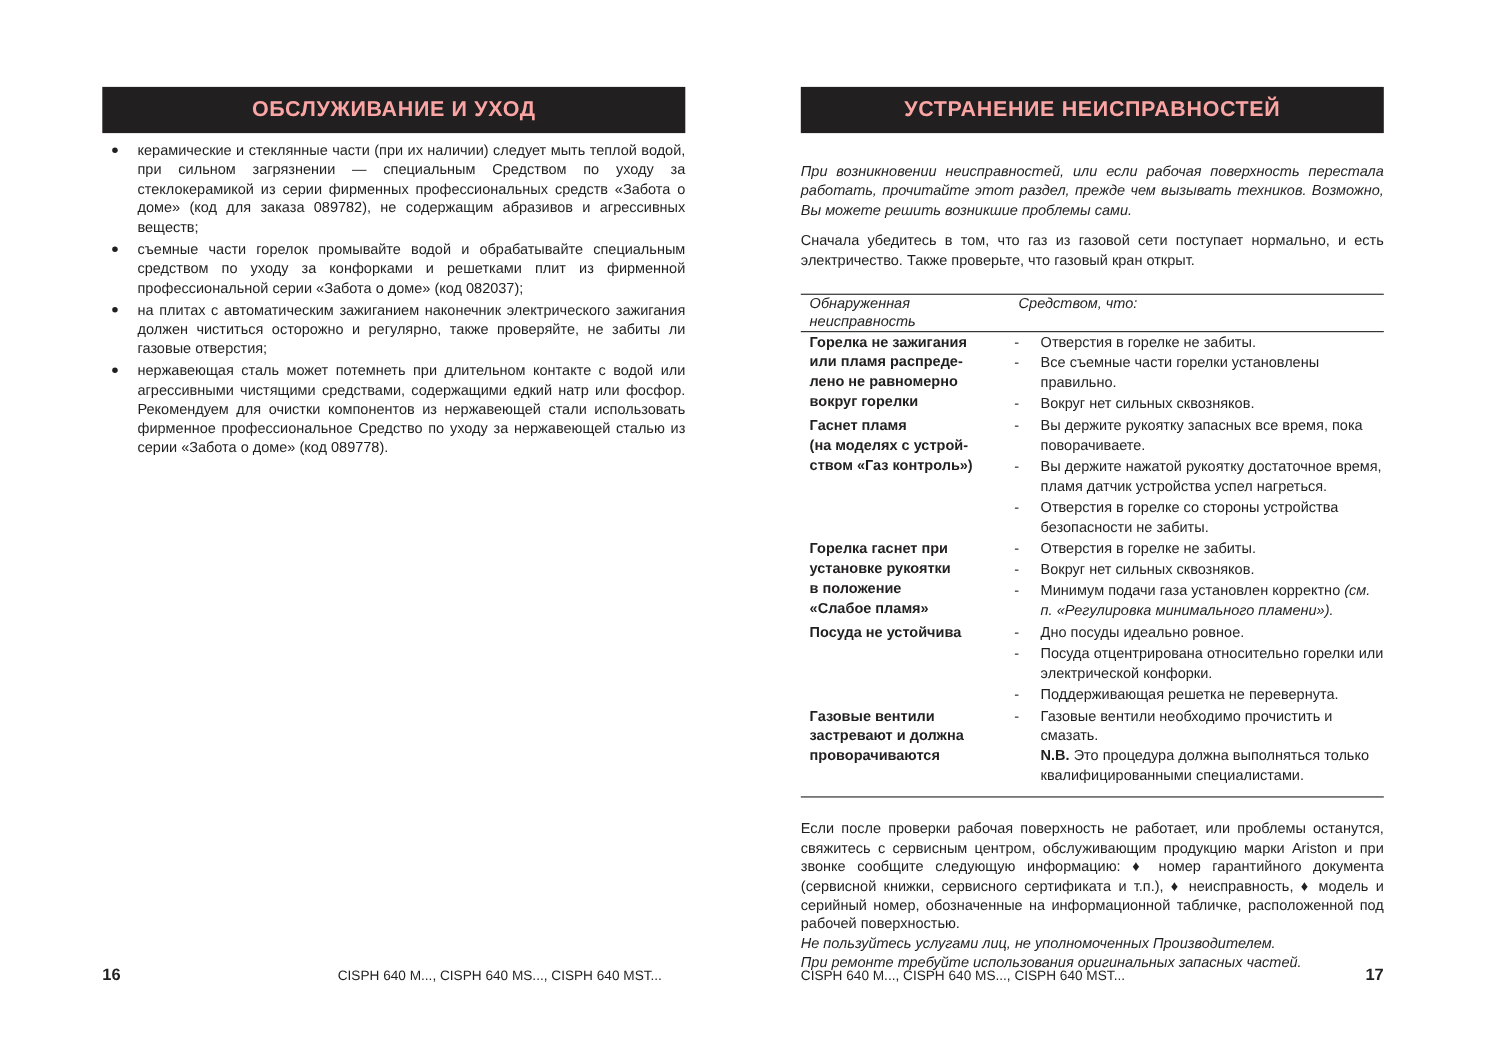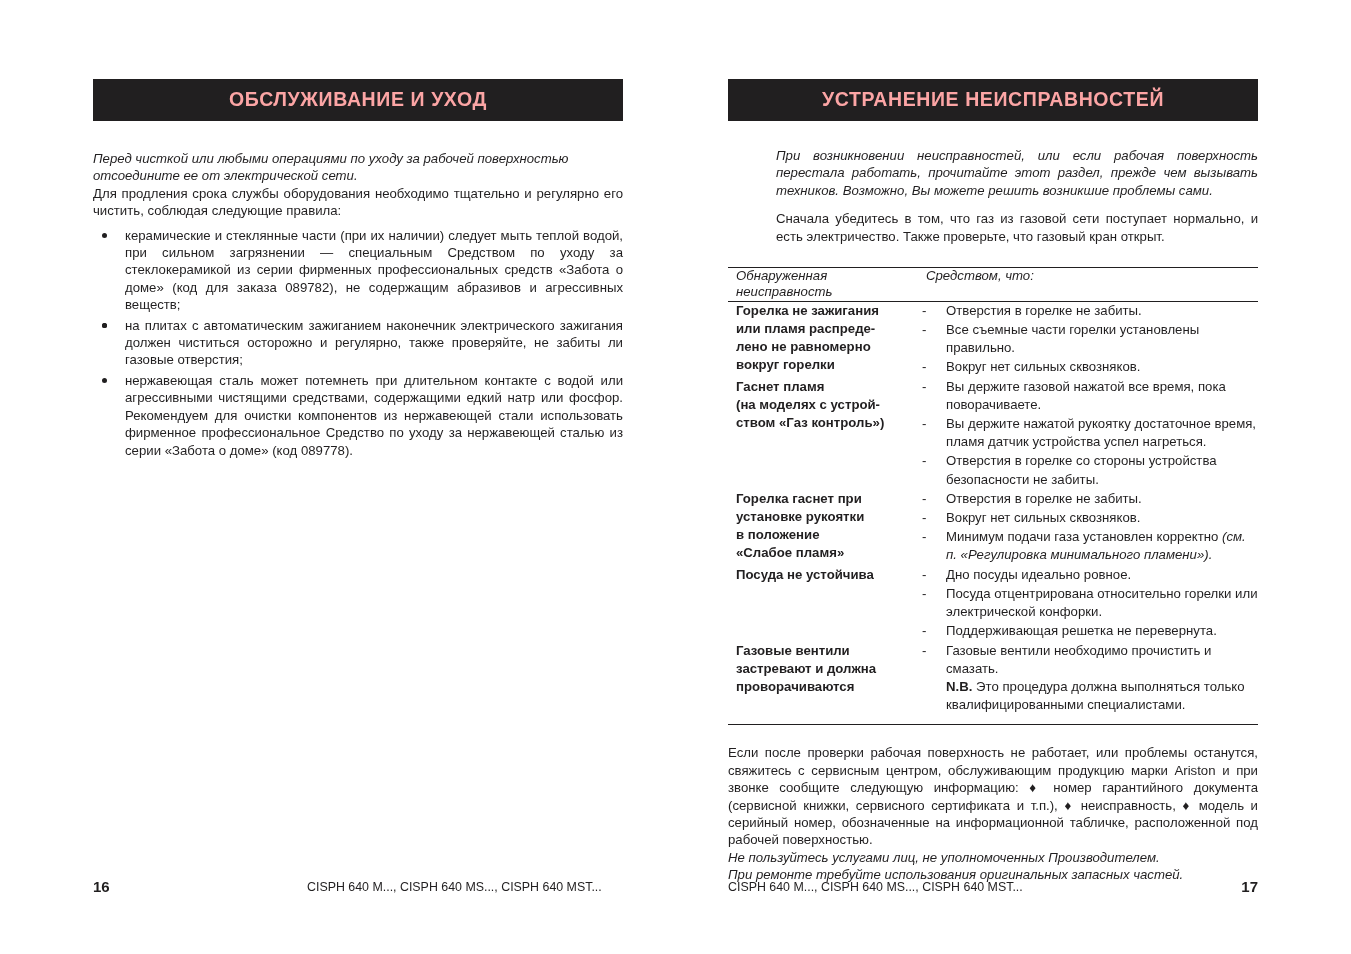--- a/index.html
+++ b/index.html
@@ -64,21 +64,21 @@
     position: absolute;
     left: 9px;
     top: 6px;
     width: 5px;
     height: 5px;
     background: #211f20;
     border-radius: 50%;
   }
 
   
-  .right-intro { margin-top: 26px; margin-left: 48px; }
+  .right-intro { margin-top: 26px; }
   .right-intro2 { margin-top: 11px; }
 
   table.trouble {
     width: 100%;
     border-collapse: collapse;
     margin-top: 22px;
     table-layout: fixed;
   }
   table.trouble td, table.trouble th {
     vertical-align: top;
@@ -161,33 +161,29 @@
 </style>
 </head>
 <body>
 
 <div class="page page-left">
 
   <div class="section-banner">
     <span class="banner-text">ОБСЛУЖИВАНИЕ  И  УХОД</span>
   </div>
 
-  <div class="left-intro">
-    <p class="body-text italic p-block">Перед чисткой или любыми операциями по уходу за рабочей поверхностью</p>
-    <p class="body-text italic p-block">отсоедините ее от электрической сети.</p>
-    <p class="body-text p-block">Для продления срока службы оборудования необходимо тщательно и регулярно его чистить, соблюдая следующие правила:</p>
-  </div>
 
   <ul class="bullets">
     <li>
       <span class="bullet-dot"></span>
       <span>керамические и стеклянные части (при их наличии) следует мыть теплой водой, при сильном загрязнении — специальным Средством по уходу за стеклокерамикой из серии фирменных профессиональных средств «Забота о доме» (код для заказа 089782), не содержащим абразивов и агрессивных веществ;</span>
     </li>
     <li>
       <span class="bullet-dot"></span>
+      <span>съемные части горелок промывайте водой и обрабатывайте специальным средством по уходу за конфорками и решетками плит из фирменной профессиональной серии «Забота о доме» (код 082037);</span>
     </li>
     <li>
       <span class="bullet-dot"></span>
       <span>на плитах с автоматическим зажиганием наконечник электрического зажигания должен чиститься осторожно и регулярно, также проверяйте, не забиты ли газовые отверстия;</span>
     </li>
     <li>
       <span class="bullet-dot"></span>
       <span>нержавеющая сталь может потемнеть при длительном контакте с водой или агрессивными чистящими средствами, содержащими едкий натр или фосфор. Рекомендуем для очистки компонентов из нержавеющей стали использовать фирменное профессиональное Средство по уходу за нержавеющей сталью из серии «Забота о доме» (код 089778).</span>
     </li>
   </ul>
@@ -245,21 +241,21 @@
 
       <tr class="trow">
         <td class="problem-cell">
           <span class="pline">Гаснет пламя</span>
           <span class="pline">(на моделях с устрой-</span>
           <span class="pline">ством «Газ контроль»)</span>
         </td>
         <td class="checks">
           <div class="check-item">
             <span class="check-dash">-</span>
-            <span class="check-text">Вы держите газовой нажатой все время, пока поворачиваете.</span>
+            <span class="check-text">Вы держите рукоятку запасных все время, пока поворачиваете.</span>
           </div>
           <div class="check-item">
             <span class="check-dash">-</span>
             <span class="check-text">Вы держите нажатой рукоятку достаточное время, пламя датчик устройства успел нагреться.</span>
           </div>
           <div class="check-item">
             <span class="check-dash">-</span>
             <span class="check-text">Отверстия в горелке со стороны устройства безопасности  не забиты.</span>
           </div>
         </td>

